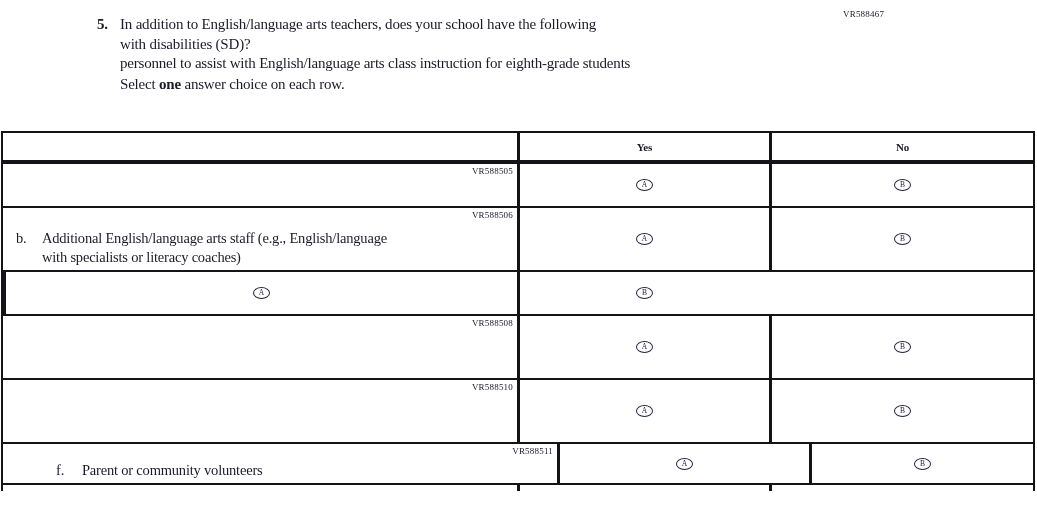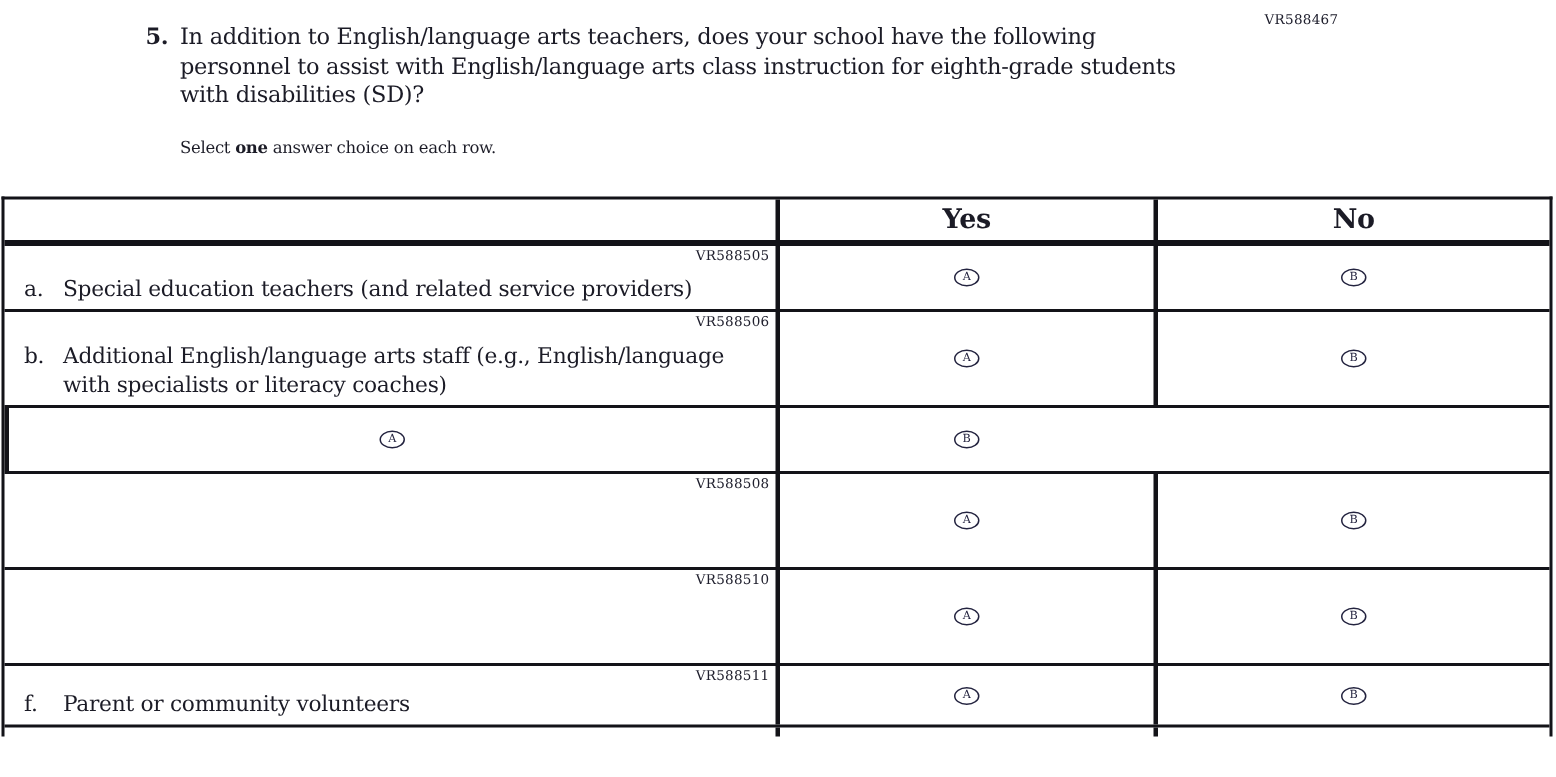--- a/index.html
+++ b/index.html
@@ -4,20 +4,21 @@
 <style>
   * { margin: 0; padding: 0; box-sizing: border-box; }
   html, body { background: #ffffff; }
   body { font-family: "DejaVu Serif", "Liberation Serif", serif; color: #1b1b26; }
   #page {
     position: relative;
     width: 1037px;
     height: 518px;
     background: #ffffff;
     overflow: hidden;
+    font-family: Liberation Serif, serif;
   }
 
   
   .form-code-top {
     position: absolute;
     left: 843px;
     top: 9px;
     font-size: 9px;
     letter-spacing: 0.2px;
     color: #20202e;
@@ -33,22 +34,22 @@
     font-size: 15px;
     line-height: 19.5px;
     letter-spacing: -0.2px;
   }
   .q-number { font-weight: bold; width: 23px; flex: 0 0 23px; }
   .q-line { display: block; white-space: nowrap; }
 
   .instruction {
     position: absolute;
     left: 120px;
-    top: 92px;
-    font-size: 11px;
+    top: 76px;
+    font-size: 15px;
     letter-spacing: -0.2px;
     white-space: nowrap;
   }
 
   
   .q-table {
     position: absolute;
     top: 131px;
     left: 1px;
     width: 1034px;
@@ -63,28 +64,28 @@
     position: relative;
   }
   .trow > .bcell { border-left: 3px solid #131318; }
 
   .thead-row { height: 29px; }
   .th {
     display: flex;
     align-items: center;
     justify-content: center;
     font-weight: bold;
-    font-size: 18px;
+    font-size: 11px;
     letter-spacing: -0.2px;
   }
   .gap-row { height: 2px; } 
 
   .h1 { height: 44px; }
   .h2 { height: 64px; }
-  .hf { height: 41px; }
+  .hf { height: 41px; padding-left: 40px; }
   .stub-row { height: 6px; border-bottom: none; } 
 
   .q-cell { position: relative; border-radius: 19px; }
   .row-code {
     position: absolute;
     top: 2px;
     right: 4px;
     font-size: 9px;
     letter-spacing: 0.2px;
     color: #20202e;
@@ -130,22 +131,22 @@
 <body>
 
 <div id="page">
 
   <span class="form-code-top">VR588467</span>
 
   <div class="question-block">
     <span class="q-number">5.</span>
     <div class="q-lines">
       <span class="q-line">In addition to English/language arts teachers, does your school have the following</span>
+      <span class="q-line">with disabilities (SD)?</span>
       <span class="q-line">personnel to assist with English/language arts class instruction for eighth-grade students</span>
-      <span class="q-line">with disabilities (SD)?</span>
     </div>
   </div>
 
   <div class="instruction"><span>Select </span><b>one</b><span> answer choice on each row.</span></div>
 
   <div class="q-table">
 
     <div class="trow thead-row">
       <div class="th"></div>
       <div class="th bcell">Yes</div>
@@ -154,24 +155,20 @@
 
     <div class="trow gap-row">
       <div></div>
       <div class="bcell"></div>
       <div class="bcell"></div>
     </div>
 
     <div class="trow h1">
       <div class="q-cell">
         <span class="row-code">VR588505</span>
-        <div class="row-text">
-          <span class="l1"><span class="prefix">a.</span><span>Special education teachers (and related service providers)</span><b></b><span></span></span>
-          <span class="l2"></span>
-        </div>
       </div>
       <div class="opt-cell bcell">
         <span class="oval">
             <span class="ov-l">A</span>
           </span>
       </div>
       <div class="opt-cell bcell">
         <span class="oval">
             <span class="ov-l">B</span>
           </span>

